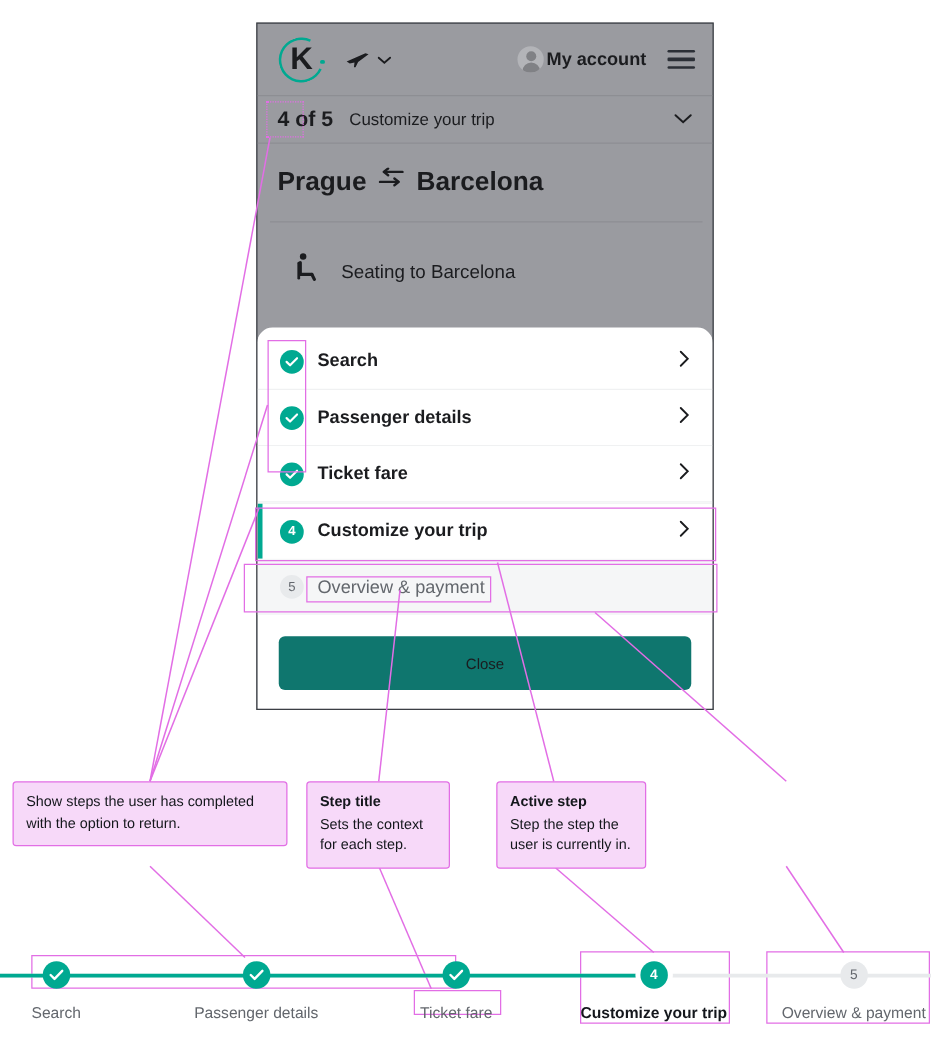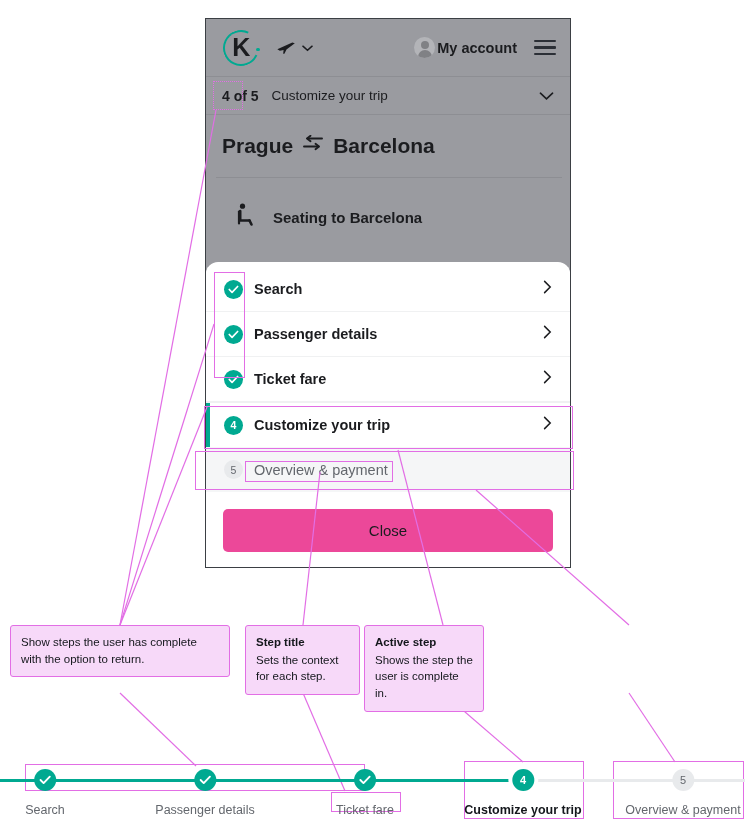--- a/index.html
+++ b/index.html
@@ -101,21 +101,21 @@
 
   
   .stephdr {
     position: absolute; left: 0; top: 58px;
     width: 100%; height: 38px;
     display: flex; align-items: center;
     padding: 0 16px;
     border-bottom: 1px solid #8d8e93;
   }
   .stephdr .count {
-    font-size: 14px; font-weight: bold; color: #1b1c1f;
+    font-size: 17px; font-weight: bold; color: #1b1c1f;
     white-space: nowrap;
   }
   .stephdr .title {
     font-size: 13.5px; color: #1b1c1f;
     margin-left: 13px; white-space: nowrap;
   }
   .stephdr .chev { margin-left: auto; }
 
   
   .trip {
@@ -137,21 +137,21 @@
 
   
   .seating {
     position: absolute; left: 0; top: 159px;
     width: 100%; height: 78px;
     display: flex; align-items: center;
     padding: 0 30px;
     gap: 17px;
   }
   .seating .lbl {
-    font-size: 15px; font-weight: bold; color: #1b1c1f;
+    font-size: 15px; font-weight: normal; color: #1b1c1f;
   }
 
   
   .sheet {
     position: absolute; left: 0; bottom: 0;
     width: 100%; height: 305px;
     background: #ffffff;
     border-radius: 12px 12px 0 0;
     overflow: hidden;
   }
@@ -190,24 +190,24 @@
   .step-label {
     font-size: 14.5px; font-weight: bold; color: #1b1c1f;
     white-space: nowrap;
   }
   .steprow.remaining .step-label { color: #63676d; font-weight: normal; }
   .step-chev { margin-left: auto; }
 
   .closewrap { padding: 17px 17px 0 17px; }
   .closebtn {
     width: 100%; height: 43px;
-    background: #ec4899;
+    background: #0f766e;
     border: none; border-radius: 5px;
     font-family: "Liberation Sans", sans-serif;
-    font-size: 15px; color: #1b1c1f;
+    font-size: 12px; color: #1b1c1f;
     cursor: pointer;
   }
 
   
   .callout {
     position: absolute;
     background: #f7d9f9;
     border: 1.4px solid #e26ee5;
     border-radius: 3px;
     padding: 8px 10px 9px 10px;
@@ -457,31 +457,31 @@
 
       <line x1="443" y1="693" x2="523" y2="762"></line>
 
       <line x1="629" y1="625" x2="476" y2="490"></line>
 
       <line x1="629" y1="693" x2="675" y2="762"></line>
     </g>
   </svg>
 
   <div class="callout" style="left:10px; top:625px; width:220px;">
-    <div class="cbody">Show steps the user has complete with the option to return.</div>
+    <div class="cbody">Show steps the user has completed with the option to return.</div>
   </div>
 
   <div class="callout" style="left:245px; top:625px; width:115px;">
     <div class="ctitle">Step title</div>
     <div class="cbody">Sets the context for each step.</div>
   </div>
 
-  <div class="callout" style="left:364px; top:625px; width:120px;">
+  <div class="callout" style="left:397px; top:625px; width:120px;">
     <div class="ctitle">Active step</div>
-    <div class="cbody">Shows the step the user is complete in.</div>
+    <div class="cbody">Step the step the user is currently in.</div>
   </div>
 
 
   <div id="stepper">
     <div class="track"></div>
     <div class="track-done" style="width:523px;"></div>
 
     <div class="snode" style="left:45px;">
       <span class="dot done">
         <svg width="12" height="10" viewBox="0 0 12 10">

